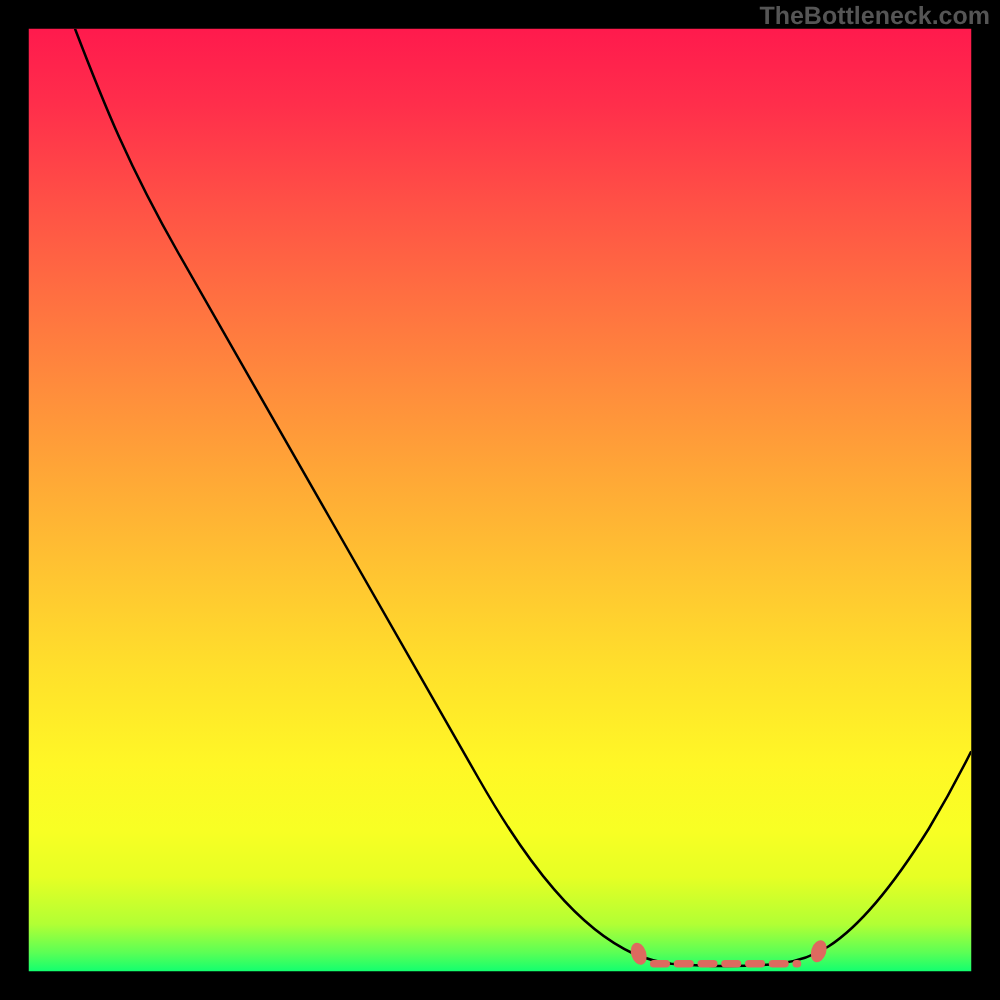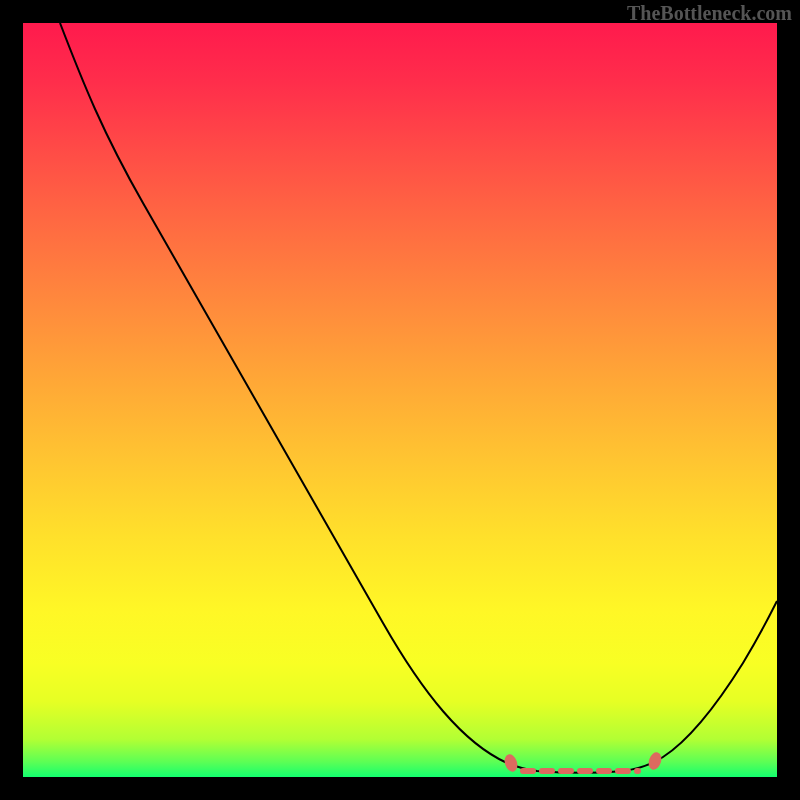--- a/index.html
+++ b/index.html
@@ -7,21 +7,21 @@
   .container {
     position: relative;
     width: 800px;
     height: 800px;
     background: #000;
   }
   .watermark {
     position: absolute;
     top: 2px;
     right: 8px;
-    font-family: Liberation Serif, serif;
+    font-family: Liberation Sans, sans-serif;
     font-size: 20px;
     font-weight: bold;
     color: #555;
     z-index: 10;
   }
   .plot-area {
     position: absolute;
     left: 23px;
     top: 23px;
     width: 754px;

